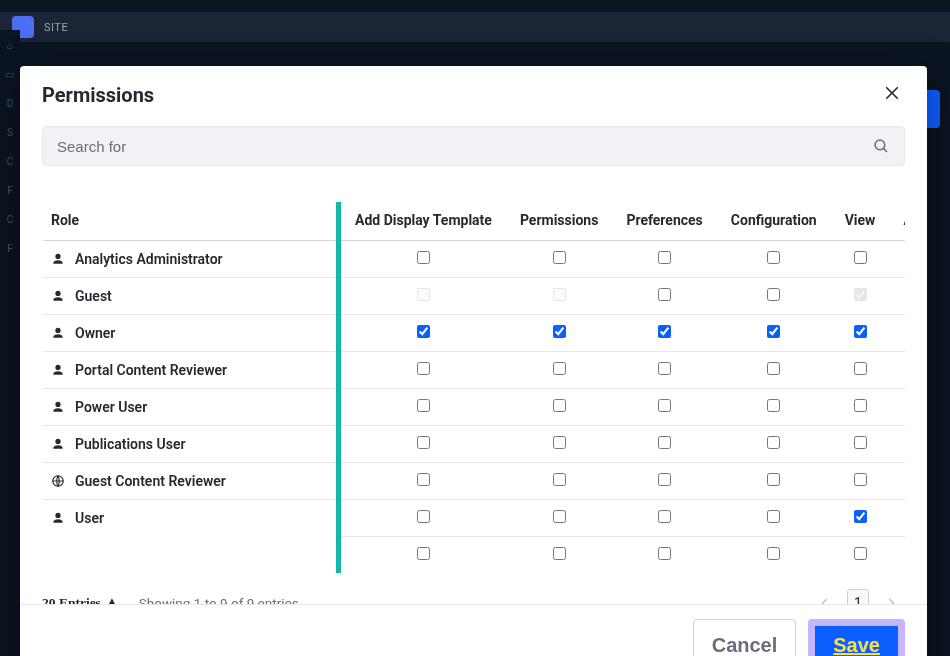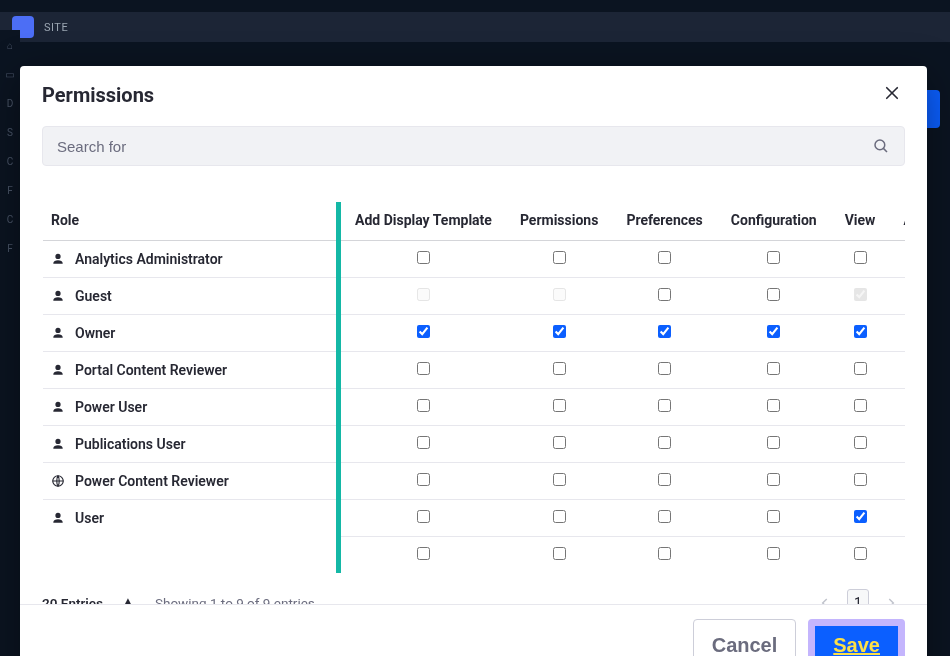--- a/index.html
+++ b/index.html
@@ -188,22 +188,23 @@
       display: flex;
       align-items: center;
       justify-content: space-between;
       padding: 16px 12px 4px 0;
     }
     .pager-left {
       display: flex; align-items: center; gap: 22px;
       font-size: 13.5px; color: #272833;
     }
     .pager-entries {
-      display: inline-flex; align-items: flex-end; gap: 20px;
+      display: inline-flex; align-items: flex-end; gap: 6px;
       font-weight: 600;
+      font-family: Liberation Serif, serif;
     }
     .sort-icon { font-size: 10px; line-height: .7; display:inline-flex; flex-direction:column; }
     .pager-info { color: #6b6c7e; font-weight: 400;}
     .pager-right { display: flex; align-items: center; gap: 8px; }
     .pg-btn {
       width: 28px; height: 28px; border: none; background: none;
       color: #6b6c7e; cursor: pointer; border-radius: 4px;
       display: inline-flex; align-items: center; justify-content: center;
     }
     .pg-btn:disabled { color: #c0c3cc; cursor: default;}
@@ -356,21 +357,21 @@
                     </div>
                   </td>
                 </tr>
                 <tr>
                   <td>
                     <div class="role-cell">
                       <span class="role-icon"><svg viewBox="0 0 24 24" fill="none" stroke="currentColor" stroke-width="2">
                           <circle cx="12" cy="12" r="9"></circle>
                           <path d="M3 12h18M12 3c2.8 3 2.8 15 0 18M12 3c-2.8 3-2.8 15 0 18"></path>
                         </svg></span>
-                      <span>Power Content Reviewer</span>
+                      <span>Guest Content Reviewer</span>
                     </div>
                   </td>
                 </tr>
                 <tr>
                   <td>
                     <div class="role-cell">
                       <span class="role-icon"><svg viewBox="0 0 24 24" fill="currentColor">
                           <path d="M12 12a4.5 4.5 0 1 0 0-9 4.5 4.5 0 0 0 0 9zm0 2c-4.5 0-8 2.2-8 5v1h16v-1c0-2.8-3.5-5-8-5z"></path>
                         </svg></span>
                       <span>User</span>

